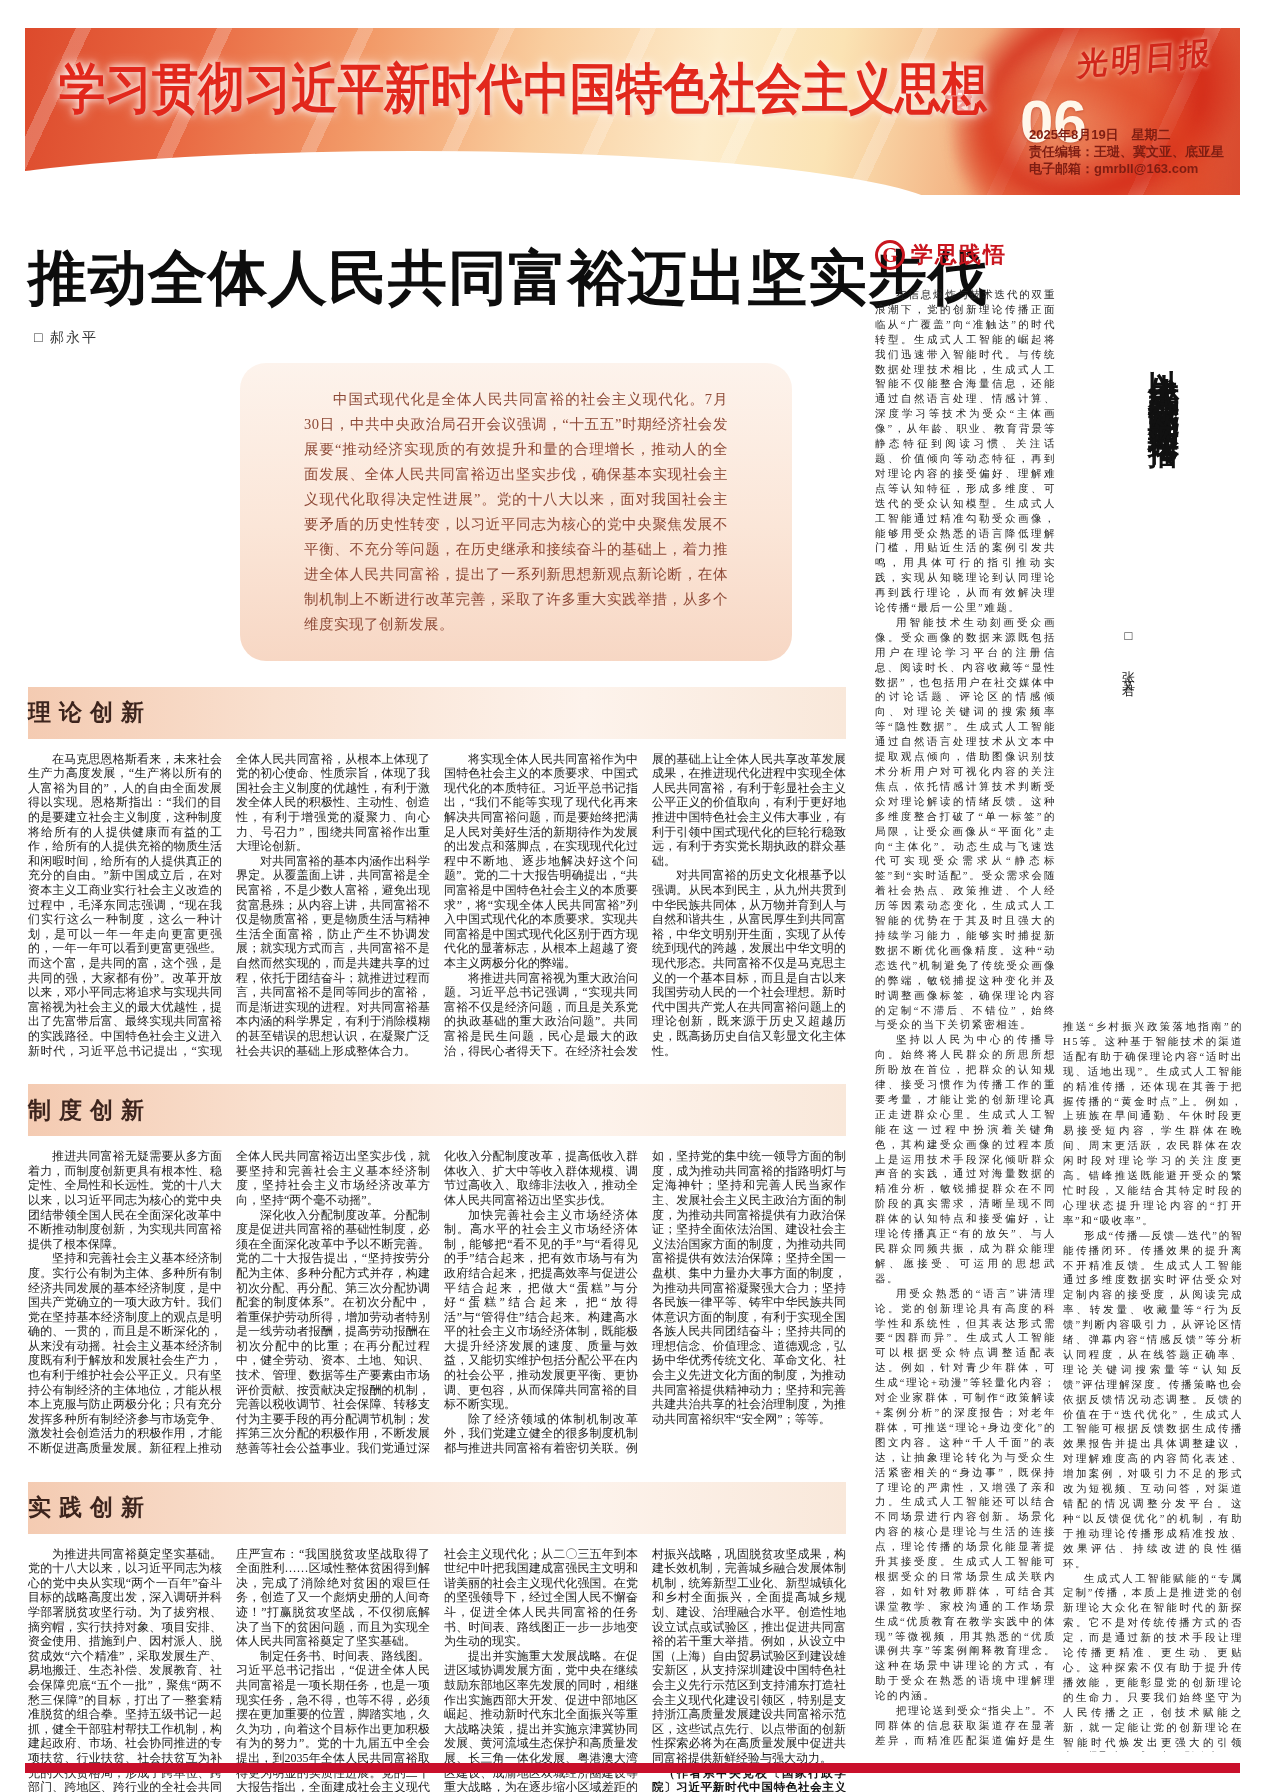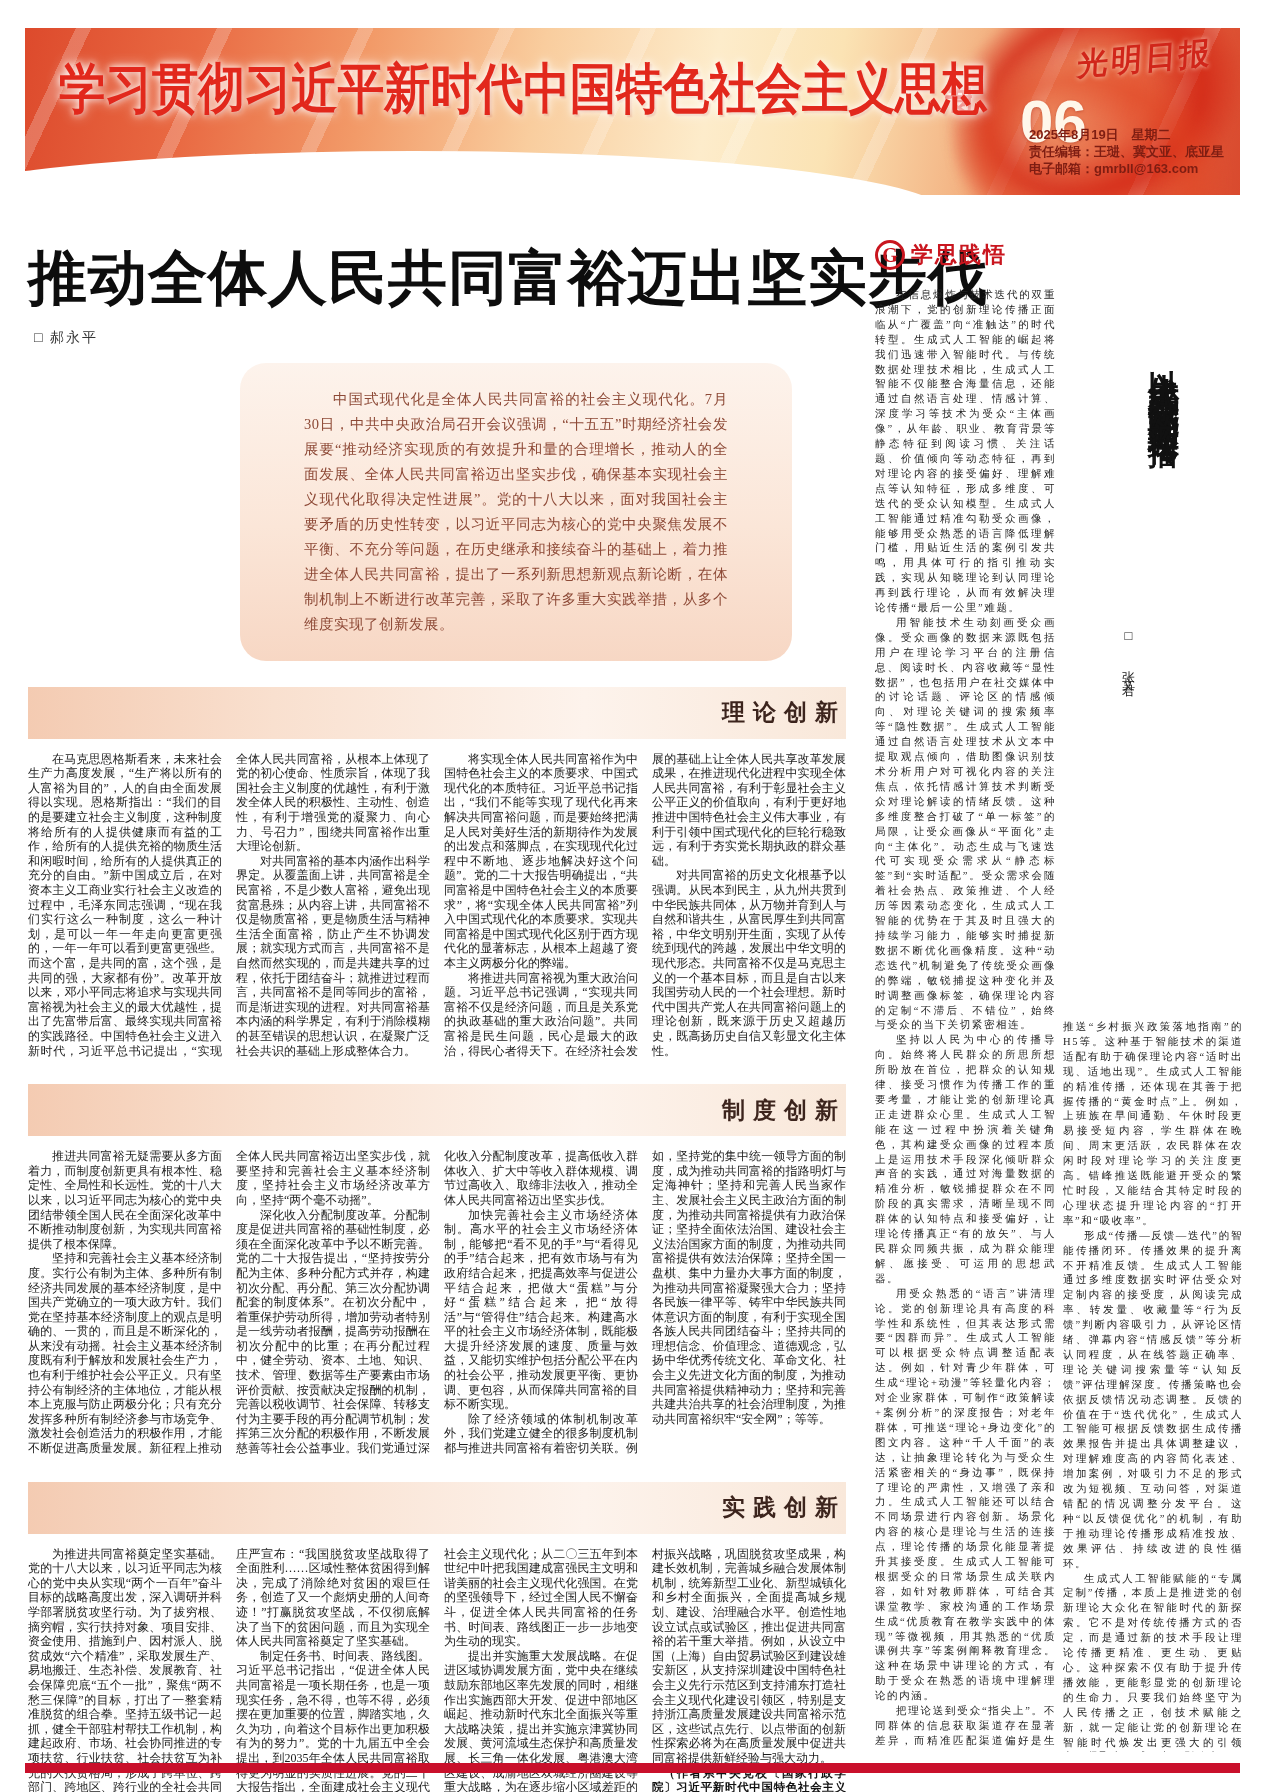--- a/index.html
+++ b/index.html
@@ -40,21 +40,21 @@
   
   .main{position:absolute;left:28px;top:240px;width:818px;}
   .headline{margin:0;font-size:59px;font-weight:900;color:#0d0d0d;letter-spacing:1px;
       line-height:1.3;white-space:nowrap;}
   .author{margin:12px 0 0 6px;font-size:14px;color:#333;letter-spacing:2px;}
   .summary{margin:16px 0 0 212px;width:552px;box-sizing:border-box;border-radius:26px;
       background:linear-gradient(180deg,#fdf3ec 0%,#fbe6d8 55%,#f7d7c4 100%);
       padding:24px 64px;}
   .summary-text{margin:0;font-size:14.5px;line-height:25px;color:#8d4936;
       text-align:justify;text-indent:2em;letter-spacing:.5px;}
-  .band{margin-top:26px;height:52px;display:flex;align-items:center;justify-content:flex-end;
+  .band{margin-top:26px;height:52px;display:flex;align-items:center;justify-content:flex-start;
       background:linear-gradient(90deg,#f4cbb2 0%,#f9e0cf 30%,#fdf3ec 68%,#f9e8da 100%);}
   .band-title{font-size:23px;font-weight:900;color:#3c241d;letter-spacing:8px;
       font-family:"Liberation Sans",sans-serif;}
   .sec-body{margin-top:13px;column-count:4;column-gap:14px;text-align:justify;
       font-size:12px;line-height:14.6px;color:#1c1c1c;}
   .para{margin:0;text-indent:2em;}
   .attribution{margin:0;text-indent:1em;font-weight:700;
       font-family:"Liberation Sans",sans-serif;font-size:11.5px;color:#111;}
 
   

